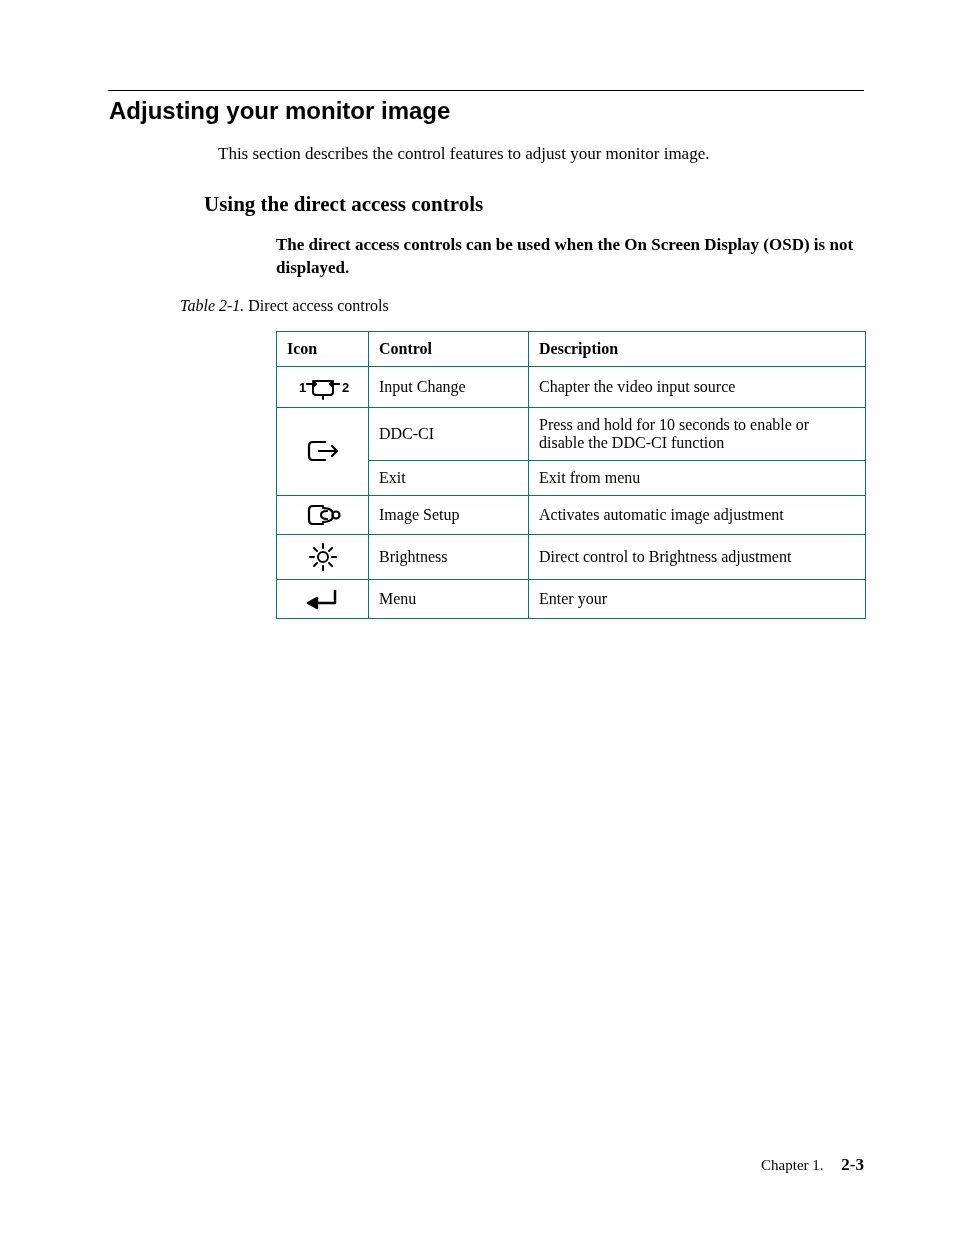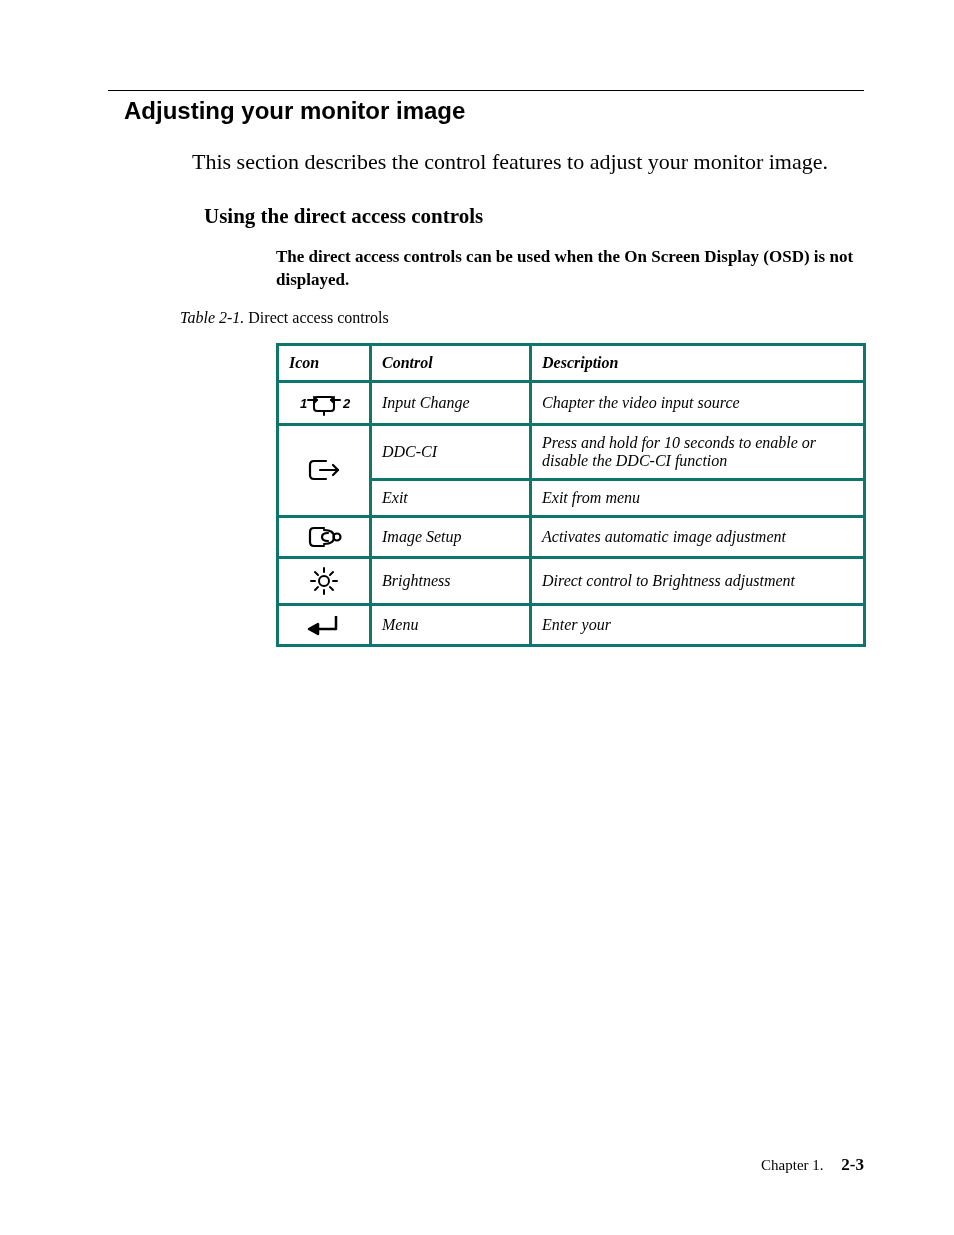--- a/index.html
+++ b/index.html
@@ -18,25 +18,25 @@
   }
   hr.top-rule {
     border: none;
     border-top: 1.5px solid #000;
     margin: 0 0 6px 0;
   }
   h1.section {
     font-family: Arial, Helvetica, sans-serif;
     font-weight: bold;
     font-size: 24px;
-    margin: 0 0 6px 16px;
+    margin: 0 0 6px 1px;
   }
   .intro {
-    margin-left: 84px;
-    font-size: 22px;
+    margin-left: 110px;
+    font-size: 17px;
     line-height: 1.4;
   }
   h2.subsection {
     font-family: Liberation Serif, serif;
     font-weight: bold;
     font-size: 21px;
     margin: 26px 0 6px 96px;
   }
   .body {
     margin-left: 168px;
@@ -51,25 +51,24 @@
   }
   .caption .lbl { font-style: italic; }
   table.controls {
     border-collapse: collapse;
     margin-left: 168px;
     margin-top: 6px;
     width: 590px;
     font-size: 16px;
   }
   table.controls th, table.controls td {
-    border: 3px solid #0f766e;
+    border: 1px solid #0f766e;
     padding: 8px 10px;
     text-align: left;
     vertical-align: middle;
-    font-style: italic;
   }
   table.controls th {
     font-weight: bold;
     font-family: "Palatino Linotype", Palatino, Georgia, serif;
   }
   table.controls td.icon {
     text-align: center;
     width: 82px;
     padding: 6px 4px;
   }

